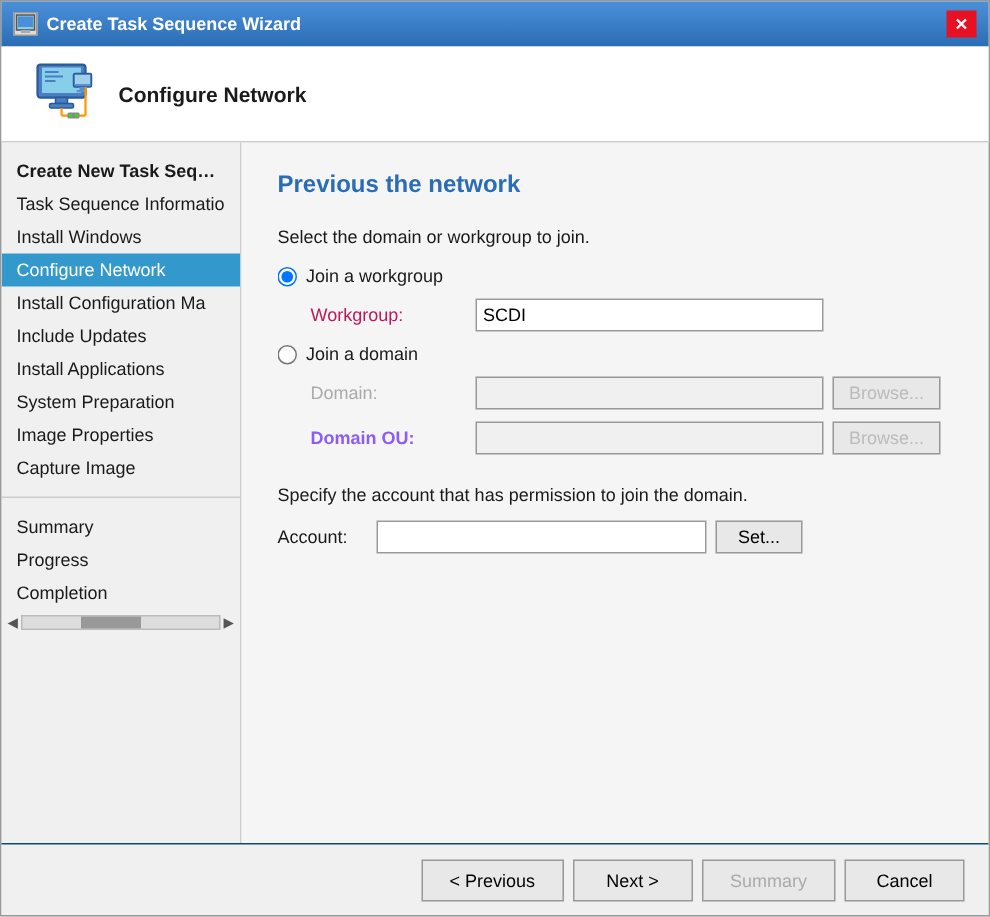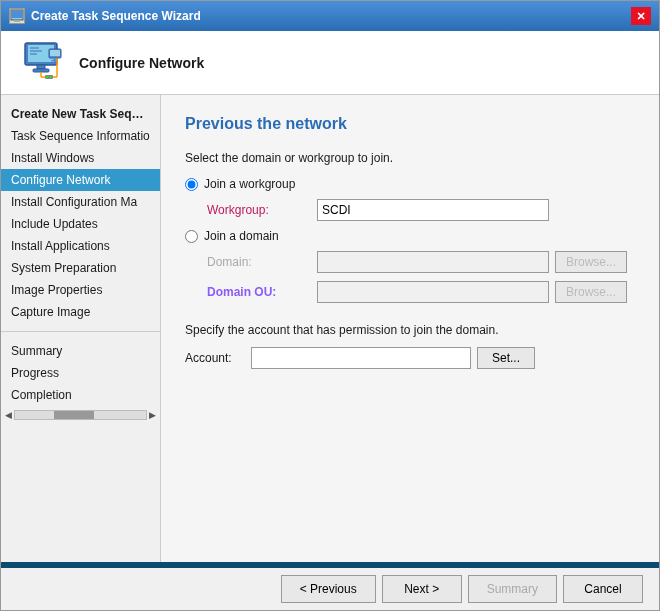--- a/index.html
+++ b/index.html
@@ -212,21 +212,21 @@
       padding: 2px 14px;
       height: 22px;
       background: #e8e8e8;
       border: 1px solid #999;
       font-size: 12px;
       cursor: pointer;
     }
     .footer {
       height: 48px;
       background: #f0f0f0;
-      border-top: 6px solid #0c4a6e;
+      border-top: 1px solid #0c4a6e;
       display: flex;
       align-items: center;
       justify-content: flex-end;
       padding: 0 16px;
       gap: 6px;
       flex-shrink: 0;
     }
     .footer-btn {
       padding: 5px 18px;
       height: 28px;

